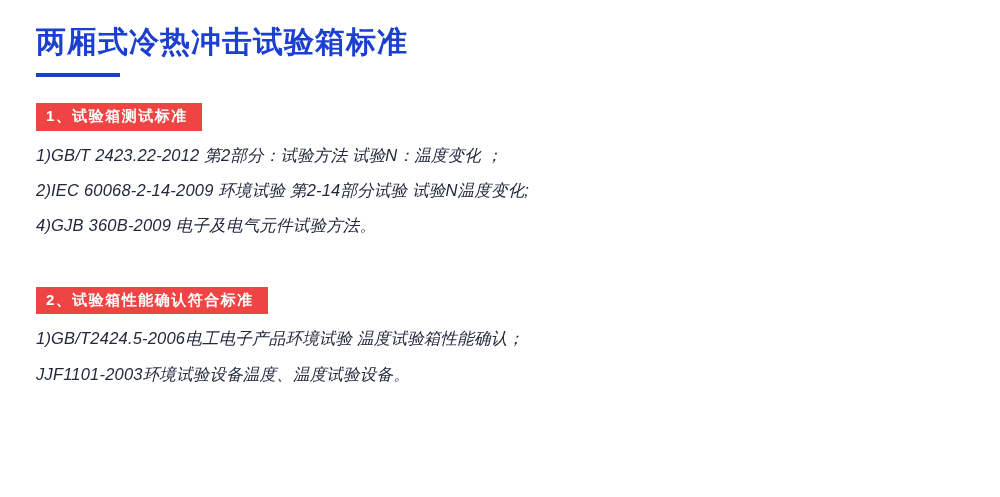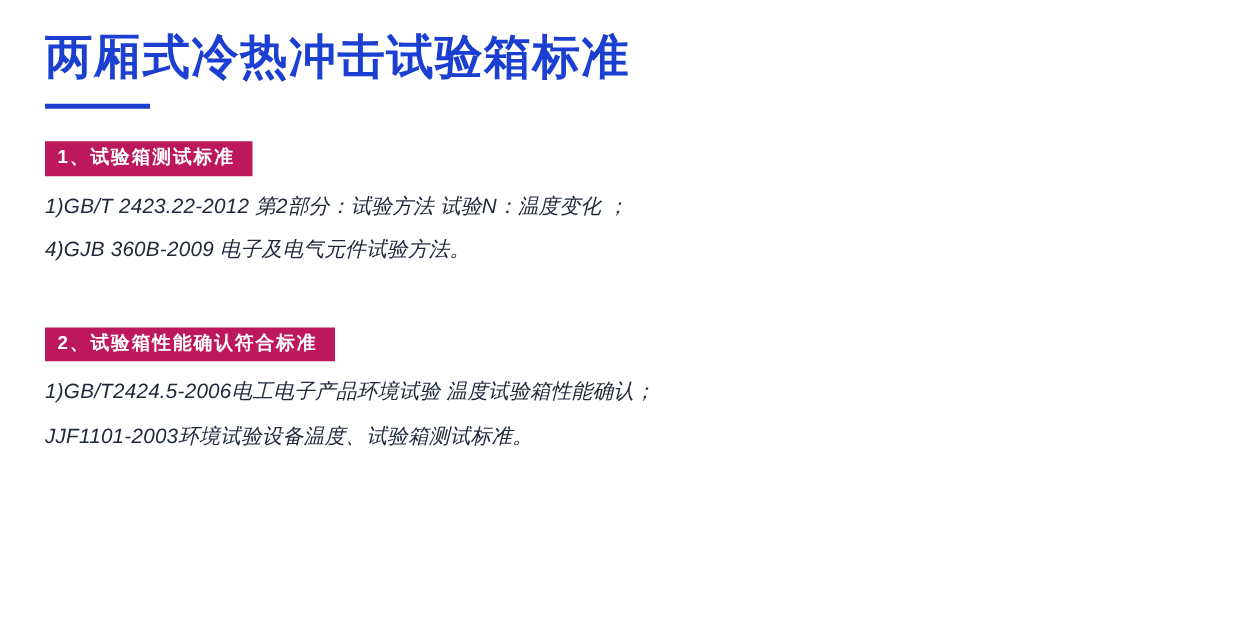--- a/index.html
+++ b/index.html
@@ -18,42 +18,42 @@
     position: relative;
     width: 1000px;
     height: 497px;
     box-sizing: border-box;
     padding: 0 36px;
   }
   .title-block {
     padding-top: 22px;
   }
   .main-title {
-    font-size: 38px;
+    font-size: 30px;
     font-weight: bold;
     color: #1b3fd0;
     letter-spacing: 1px;
     line-height: 1.3;
     margin: 0;
   }
   .title-rule {
     margin-top: 12px;
     width: 84px;
     height: 4px;
     background: #1b3fd0;
   }
   .section {
     margin-top: 26px;
   }
   .section.second {
     margin-top: 50px;
   }
   .section-heading {
     display: inline-block;
-    background: #be185d;
+    background: #ef4444;
     color: #ffffff;
     font-size: 15px;
     font-weight: bold;
     letter-spacing: 1.5px;
     padding: 5px 14px 6px 10px;
     line-height: 1.1;
   }
   .section-body {
     margin-top: 14px;
     font-style: italic;
@@ -76,25 +76,26 @@
 
   <div class="title-block">
     <h1 class="main-title">两厢式冷热冲击试验箱标准</h1>
     <div class="title-rule"></div>
   </div>
 
   <div class="section">
     <div class="section-heading">1、试验箱测试标准</div>
     <div class="section-body">
       <p class="section-line">1)GB/T 2423.22-2012 第2部分：试验方法 试验N：温度变化 ；</p>
+      <p class="section-line">2)IEC 60068-2-14-2009 环境试验 第2-14部分试验 试验N温度变化;</p>
       <p class="section-line">4)GJB 360B-2009 电子及电气元件试验方法。</p>
     </div>
   </div>
 
   <div class="section second">
     <div class="section-heading">2、试验箱性能确认符合标准</div>
     <div class="section-body">
       <p class="section-line">1)GB/T2424.5-2006电工电子产品环境试验 温度试验箱性能确认；</p>
-      <p class="section-line">JJF1101-2003环境试验设备温度、试验箱测试标准。</p>
+      <p class="section-line">JJF1101-2003环境试验设备温度、温度试验设备。</p>
     </div>
   </div>
 
 </div>
 
 </body></html>

